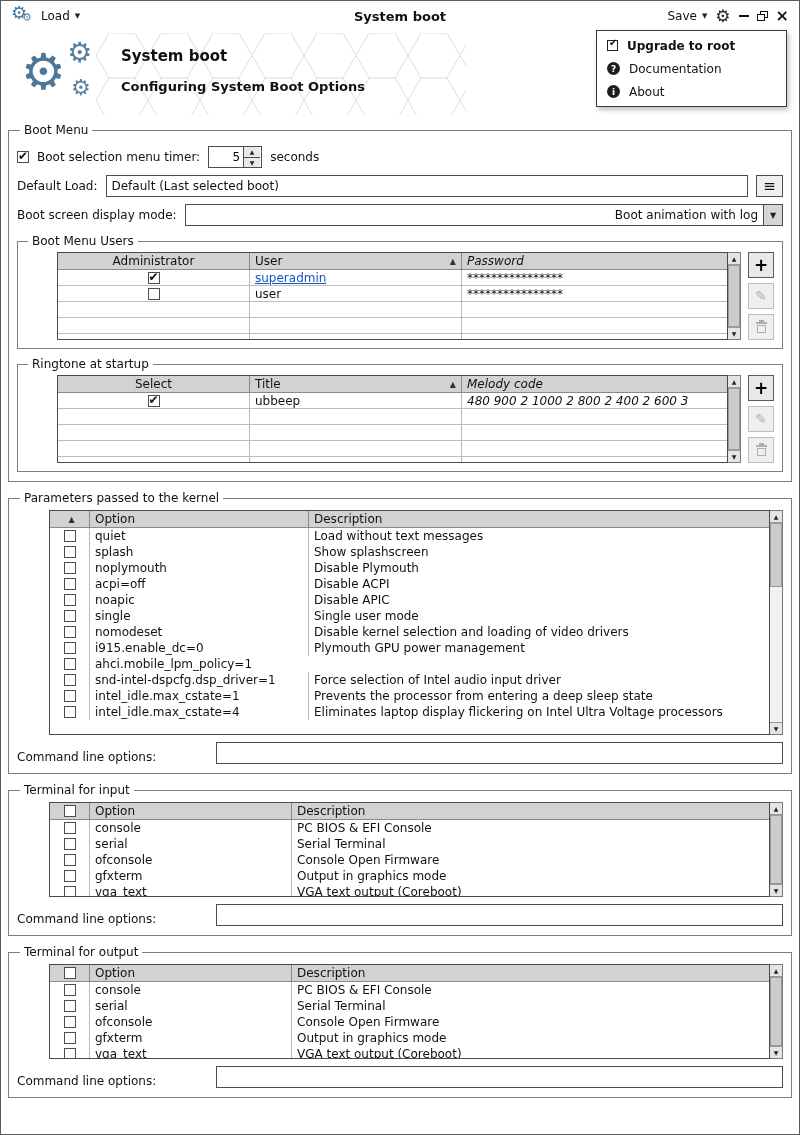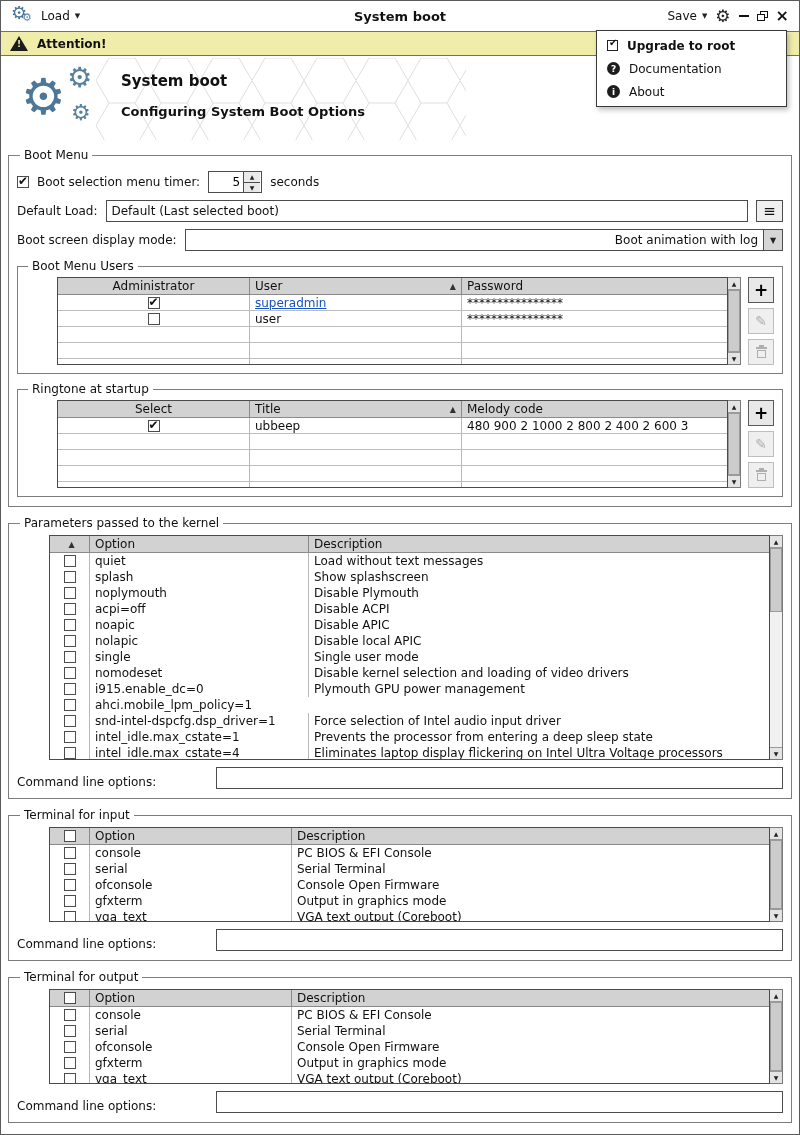--- a/index.html
+++ b/index.html
@@ -88,21 +88,21 @@
   .cell.ctr { justify-content: center; }
   .sort { margin-left: auto; font-size: 8px; color: #333; padding-left: 4px; }
   .sort.lft { margin-left: 0; }
   .link { color: #1353c4; text-decoration: underline; }
 
   .h88 { height: 88px; }
   .h225 { height: 225px; }
   .h95 { height: 95px; }
 
   
-  .c-a { width: 192px; } .c-b { width: 212px; } .c-c { flex: 1; }
+  .c-a { width: 192px; } .c-b { width: 212px; } .c-c { flex: 1; font-style: italic; }
   
   .k-chk { width: 40px; justify-content: center; } .k-opt { width: 219px; } .k-desc { flex: 1; }
   
   .t-chk { width: 40px; justify-content: center; } .t-opt { width: 202px; } .t-desc { flex: 1; }
 
   
   .vscroll { width: 13px; flex: 0 0 13px; border: 1px solid #7a7a7a; border-left: none; background: #f1f1f1; display: flex; flex-direction: column; }
   .vs-btn { height: 12px; flex: 0 0 12px; background: #e4e4e4; display: flex; align-items: center; justify-content: center; font-size: 6px; color: #222; }
   .vs-btn.up { border-bottom: 1px solid #9a9a9a; }
   .vs-btn.dn { border-top: 1px solid #9a9a9a; margin-top: auto; }
@@ -147,24 +147,20 @@
       <span class="tb-gear">⚙</span>
       <span class="win-min"></span>
       <span class="win-max">
           <span class="r1"></span>
           <span class="r2"></span>
         </span>
       <span class="win-close">×</span>
     </span>
   </div>
 
-  <div class="attention">
-    <span class="warn-icon"></span>
-    <span>Attention!</span>
-  </div>
 
   <div class="app-header">
     <svg class="hexes" width="370" height="82">
       <defs>
         <pattern id="hexp" width="52" height="45" patternUnits="userSpaceOnUse">
           <polygon points="13,0 39,0 52,22.5 39,45 13,45 0,22.5" fill="none" stroke="#c3c3c3" stroke-width="1"></polygon>
         </pattern>
       </defs>
       <rect width="370" height="82" fill="url(#hexp)"></rect>
     </svg>
@@ -395,27 +391,20 @@
               <div class="cell k-chk">
                 <input type="checkbox" style="">
               </div>
               <div class="cell k-opt">noapic</div>
               <div class="cell k-desc">Disable APIC</div>
             </div>
           <div class="tbl-row">
               <div class="cell k-chk">
                 <input type="checkbox" style="">
               </div>
-              <div class="cell k-opt">nolapic</div>
-              <div class="cell k-desc">Disable local APIC</div>
-            </div>
-          <div class="tbl-row">
-              <div class="cell k-chk">
-                <input type="checkbox" style="">
-              </div>
               <div class="cell k-opt">single</div>
               <div class="cell k-desc">Single user mode</div>
             </div>
           <div class="tbl-row">
               <div class="cell k-chk">
                 <input type="checkbox" style="">
               </div>
               <div class="cell k-opt">nomodeset</div>
               <div class="cell k-desc">Disable kernel selection and loading of video drivers</div>
             </div>

